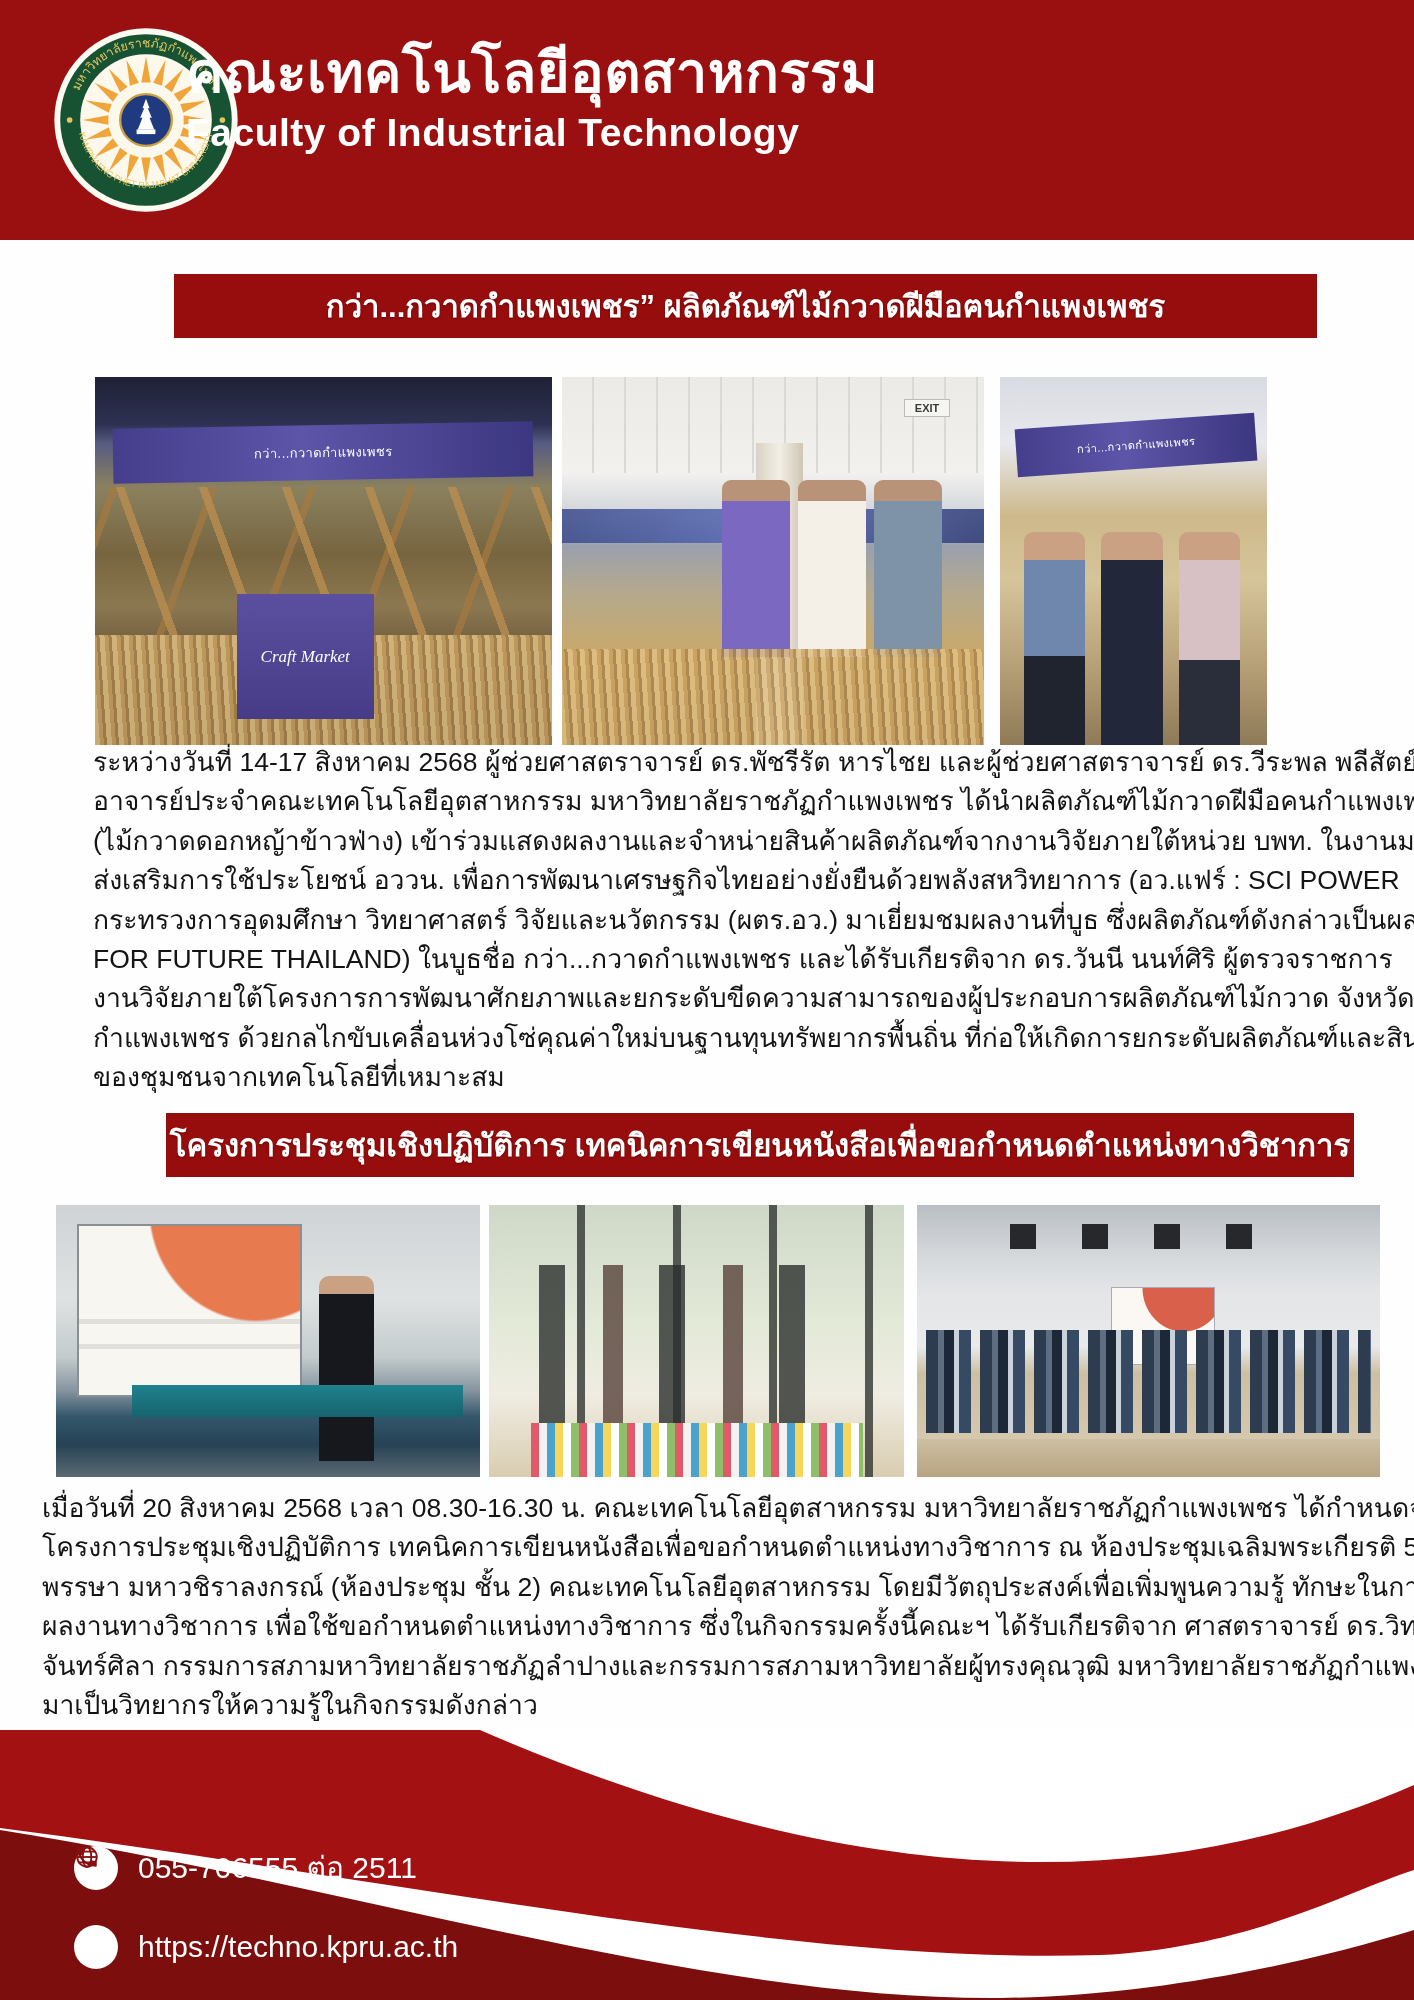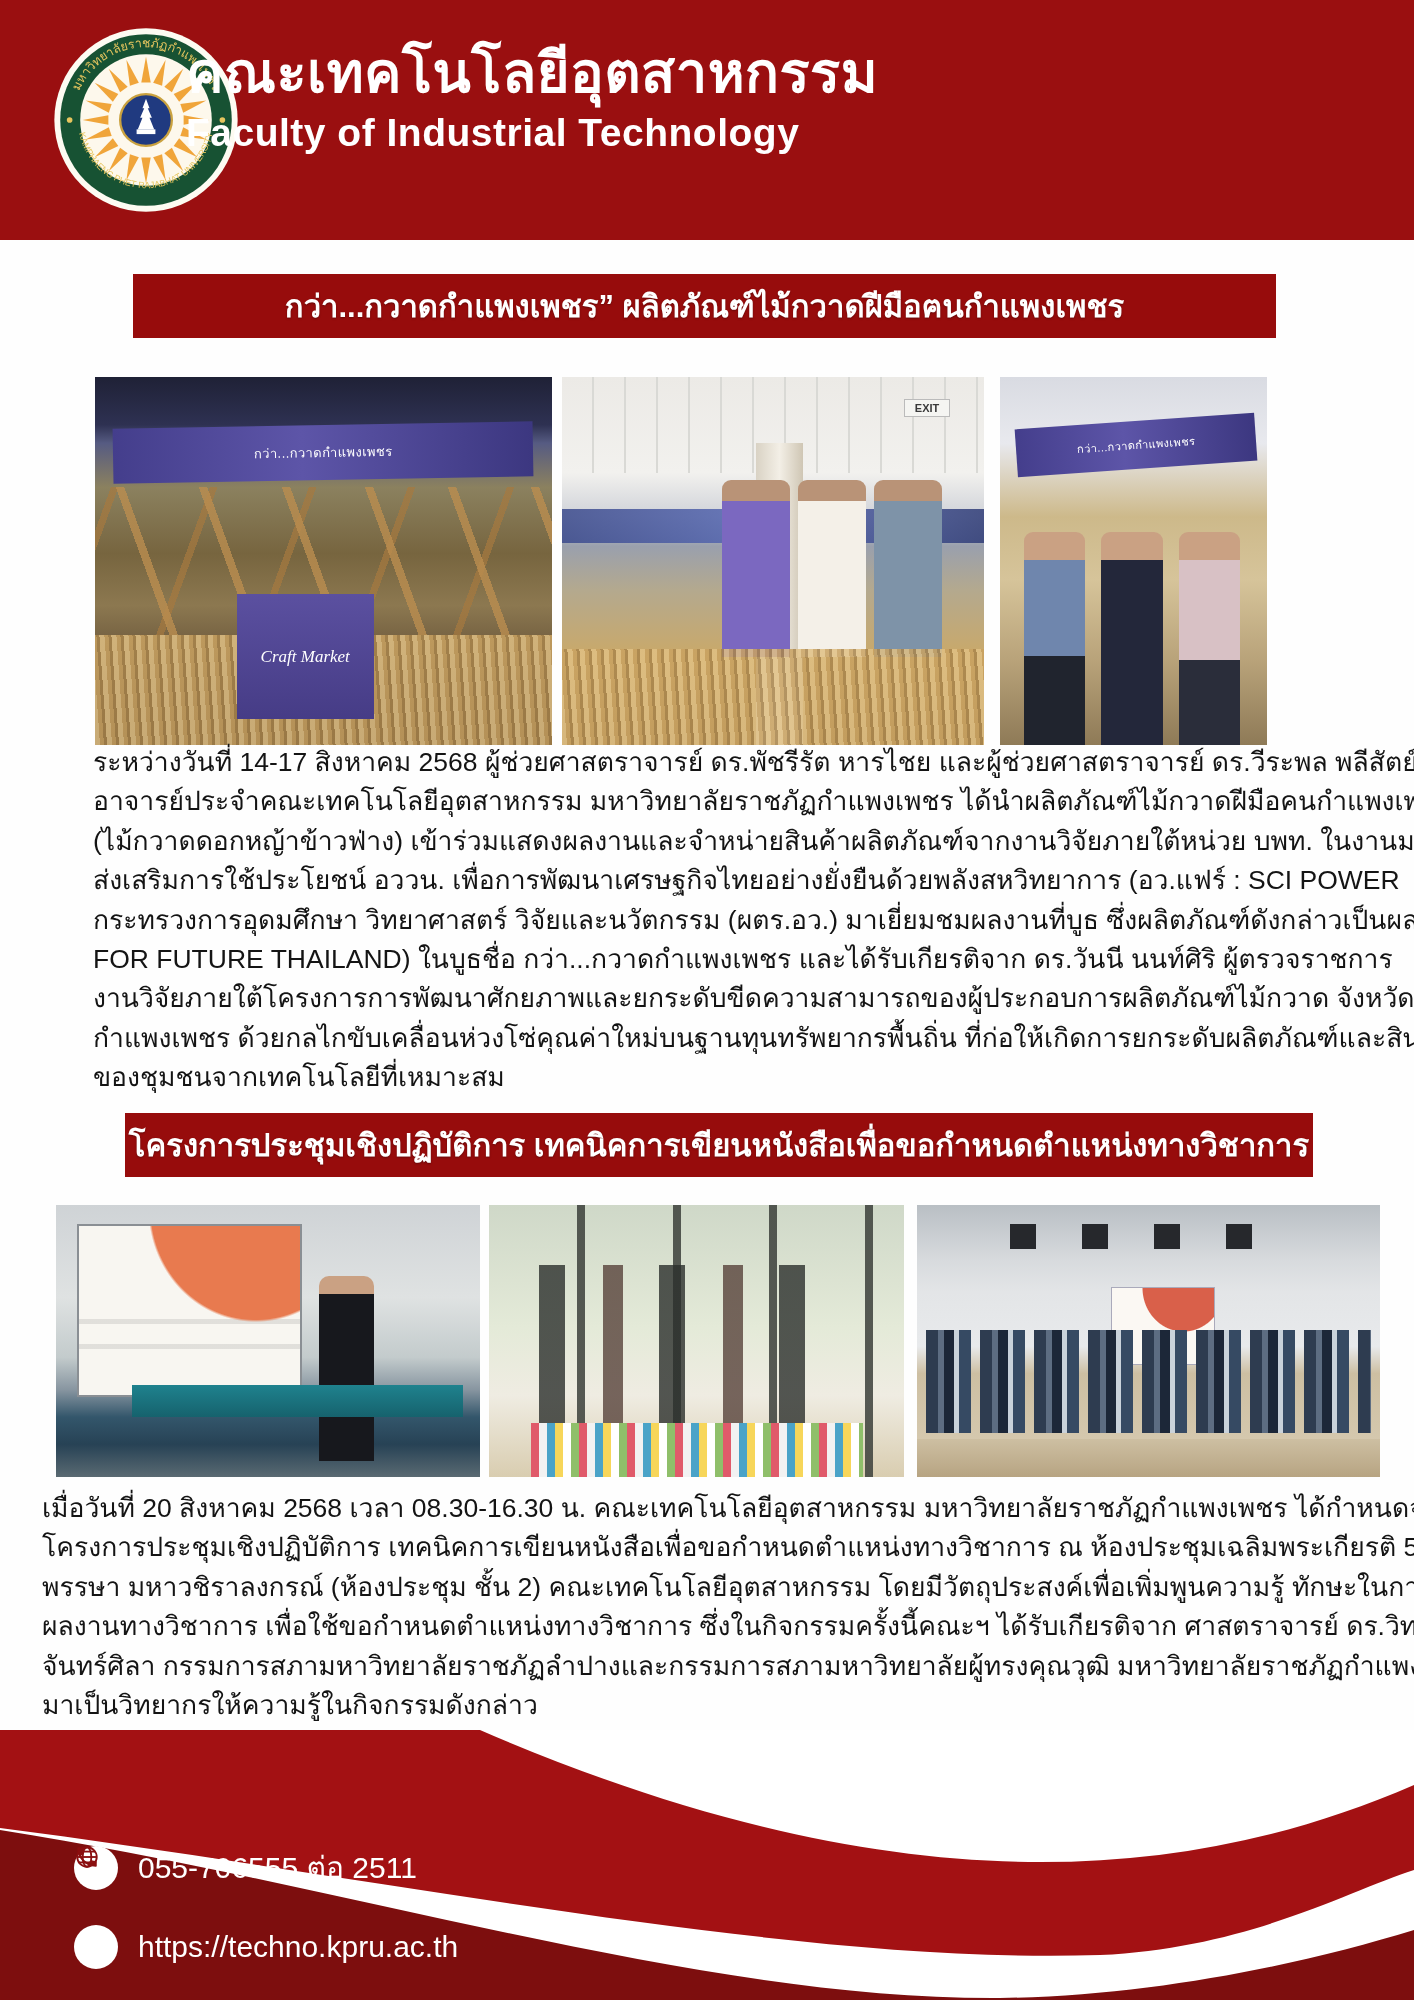--- a/index.html
+++ b/index.html
@@ -9,21 +9,21 @@
   
   .header{position:absolute;top:0;left:0;width:1414px;height:240px;background:#9a0f10;}
   .logo{position:absolute;left:52px;top:26px;width:188px;height:188px;}
   .titles{position:absolute;left:186px;top:40px;color:#ffffff;}
   .title-th{font-size:56px;font-weight:700;line-height:66px;letter-spacing:.5px;}
   .title-en{font-size:39px;font-weight:700;line-height:46px;margin-top:4px;letter-spacing:.5px;}
 
   
   .banner{position:absolute;height:64px;background:#970c0c;color:#ffffff;display:flex;
           align-items:center;justify-content:center;font-weight:700;font-size:31px;
-          text-shadow:0 1px 2px rgba(0,0,0,.35);white-space:nowrap;}
+          text-shadow:0 1px 2px rgba(0,0,0,.35);white-space:nowrap;margin-left:41px;}
   #banner1{left:133px;top:274px;width:1143px;}
   #banner2{left:125px;top:1113px;width:1188px;}
 
   
   .ph{position:absolute;overflow:hidden;background:#d8d4cc;}
   .ph .abs{position:absolute;}
   
   #ph11,#ph12,#ph13{top:377px;height:368px;}
   #ph11{left:95px;width:457px;background:linear-gradient(180deg,#1f2136 0%,#2e3152 13%,#565b82 18%,#8b815f 30%,#77653f 48%,#8c7850 62%,#5d4a33 82%,#403020 100%);}
   #ph12{left:562px;width:422px;background:linear-gradient(180deg,#eceae6 0%,#f2f1ee 26%,#cfd2d8 38%,#9aa0ad 46%,#b4a98e 58%,#caa969 76%,#9e7f4c 100%);}

